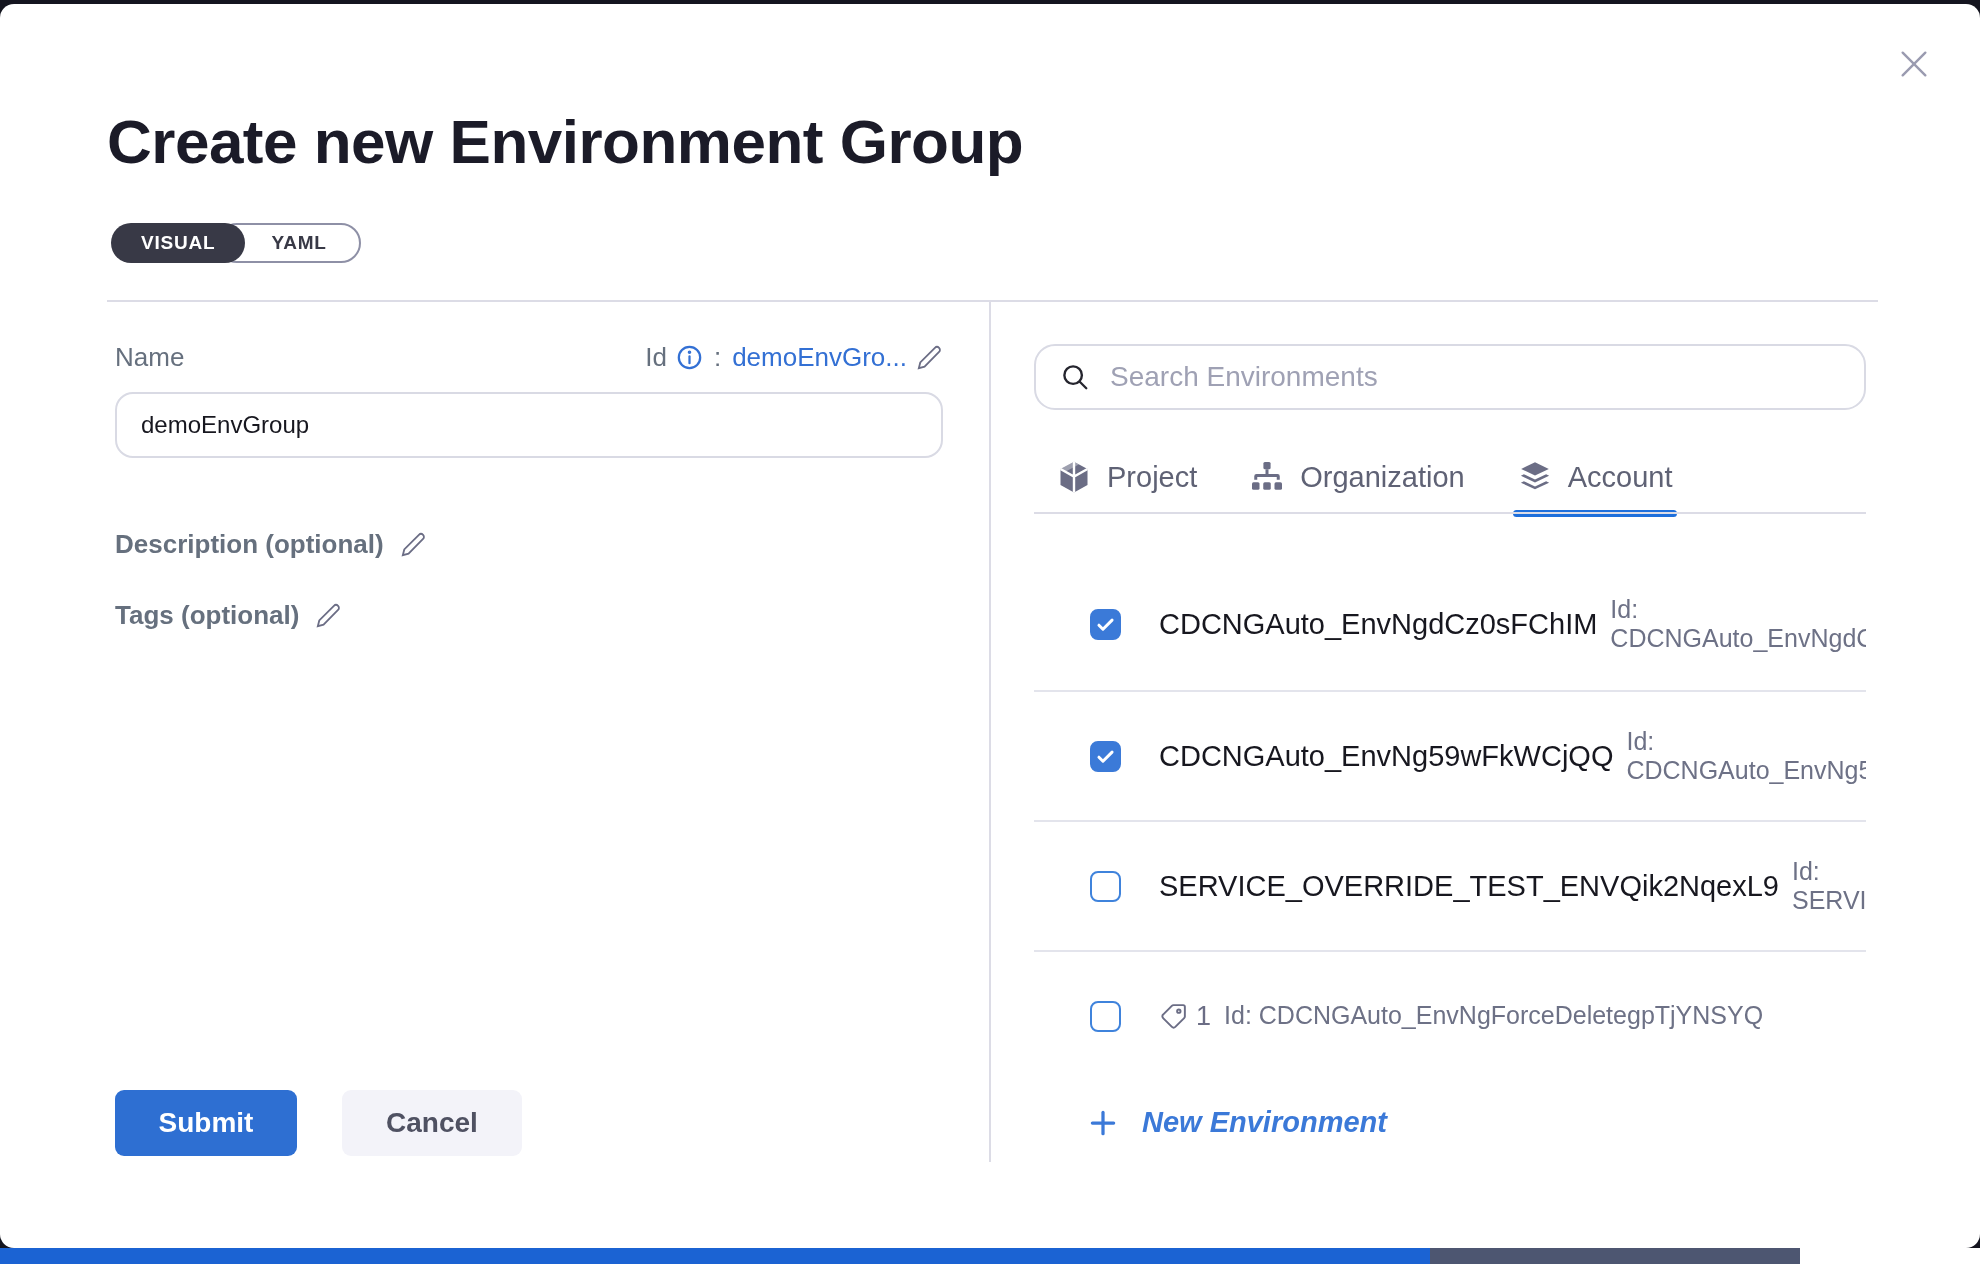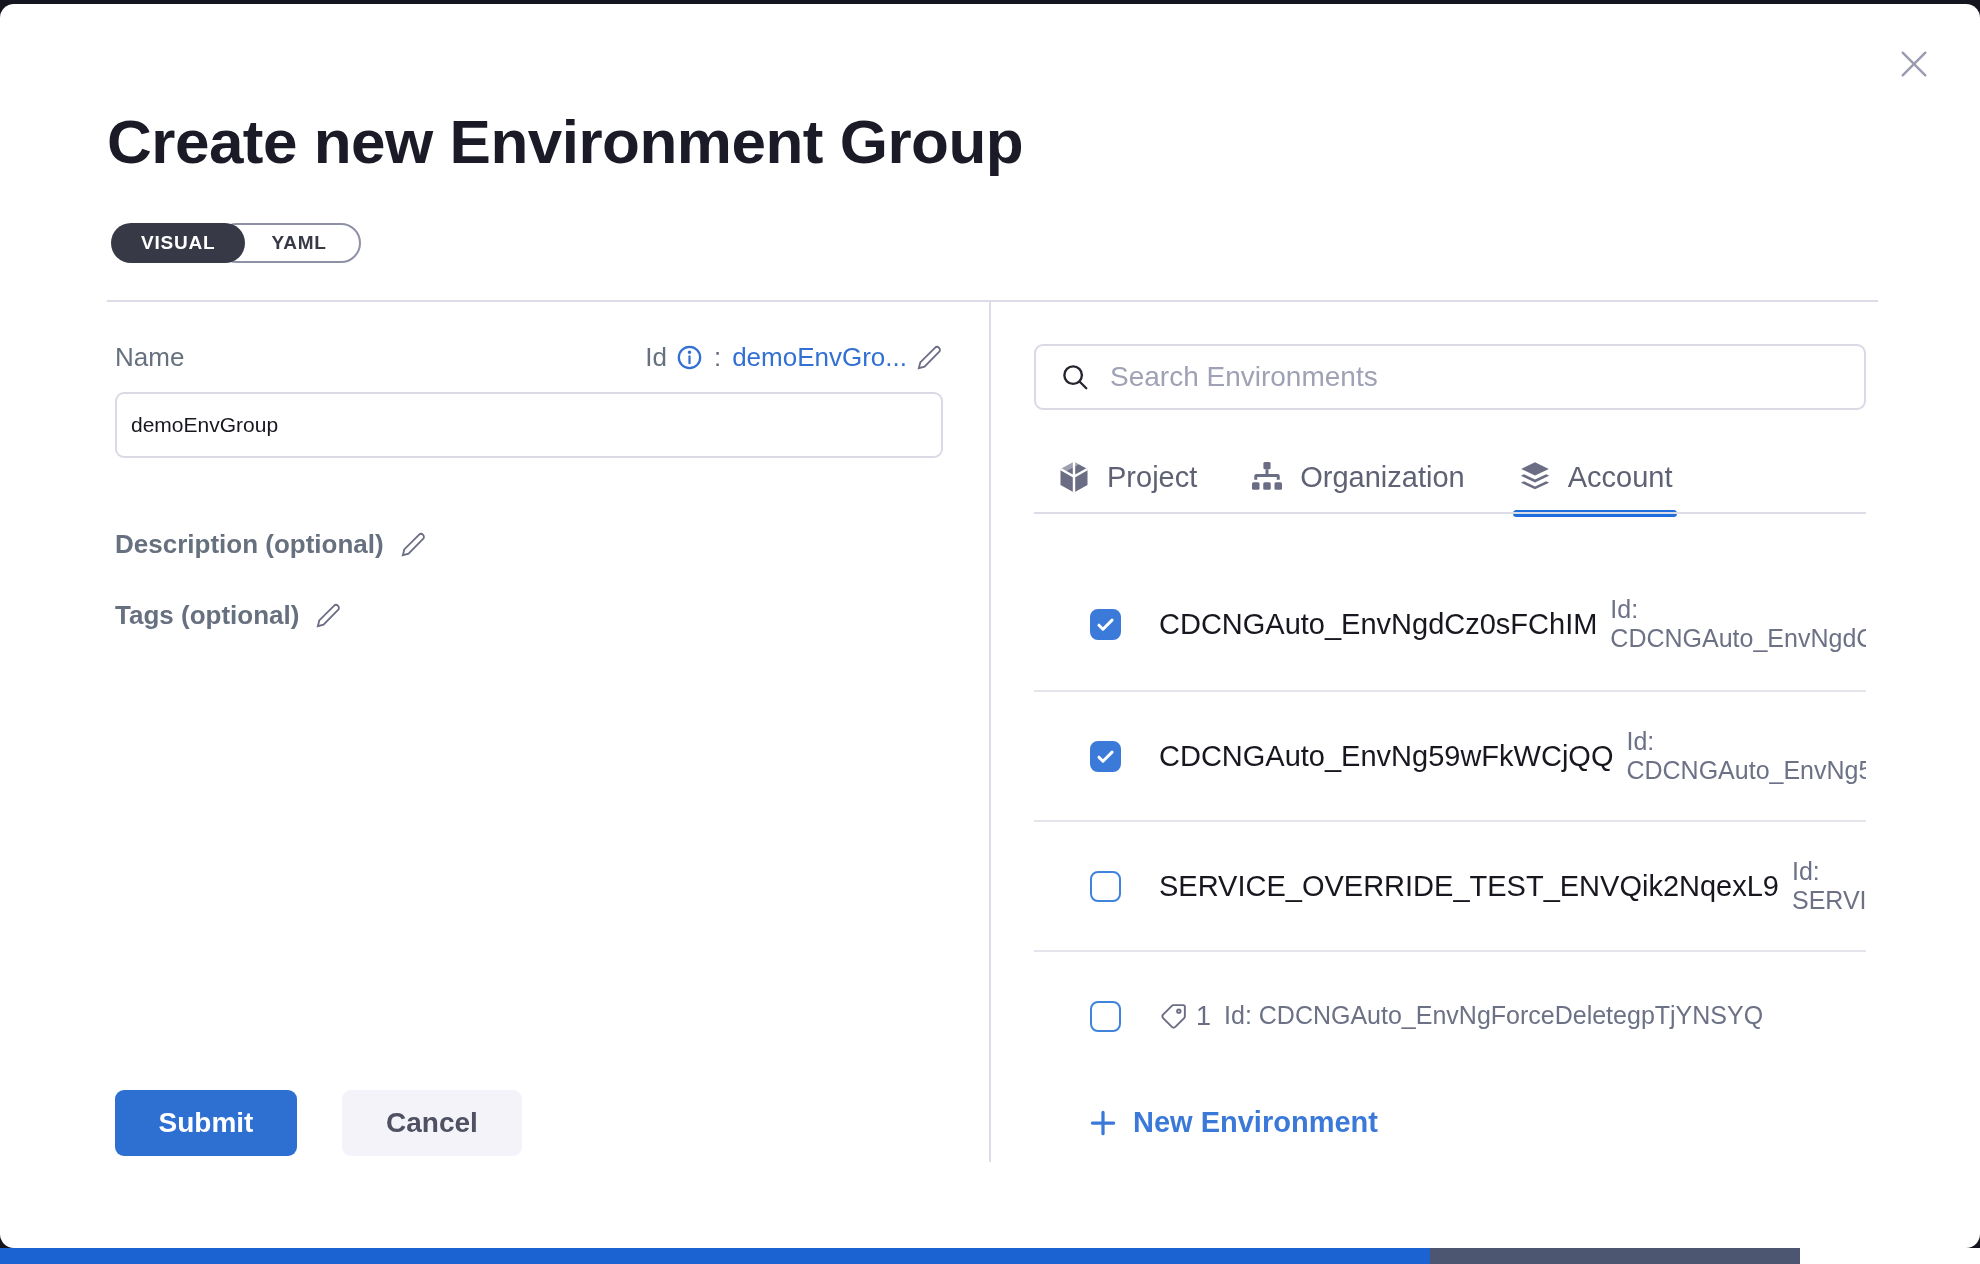--- a/index.html
+++ b/index.html
@@ -37,33 +37,33 @@
 
   .name-row{position:absolute;left:115px;top:338px;width:828px;display:flex;justify-content:space-between;align-items:center;}
   .name-label{font-size:26px;color:var(--label-gray);}
   .id-row{display:flex;align-items:center;gap:9px;}
   .id-label{font-size:26px;color:var(--label-gray);}
   .id-colon{font-size:26px;color:var(--label-gray);margin:0 2px;}
   .id-link{font-size:26px;color:var(--accent);cursor:pointer;}
   .icon-info{width:27px;height:27px;color:var(--accent);cursor:pointer;}
   .icon-pencil{width:27px;height:27px;color:#6b6d85;cursor:pointer;}
 
-  .name-input{position:absolute;left:115px;top:388px;width:828px;height:66px;border:2px solid #d9dae4;border-radius:9px;font-size:21px;color:var(--ink);padding:0 14px;font-family:inherit;outline:none;}
+  .name-input{position:absolute;left:115px;top:388px;width:828px;height:66px;border:2px solid #d9dae4;border-radius:18px;font-size:24px;color:var(--ink);padding:0 24px;font-family:inherit;outline:none;}
 
   .opt-row{position:absolute;left:115px;display:flex;align-items:center;gap:16px;}
   .opt-row.desc{top:525px;}
   .opt-row.tags{top:596px;justify-content:center;}
   .opt-label{font-size:26px;font-weight:700;color:var(--label-gray);}
 
   .actions{position:absolute;left:115px;top:1086px;display:flex;gap:45px;}
   .btn{height:66px;border:none;border-radius:9px;font-size:28px;font-weight:700;font-family:inherit;cursor:pointer;display:flex;align-items:center;justify-content:center;}
   .btn-submit{width:182px;background:var(--submit-blue);color:#fff;}
   .btn-cancel{width:180px;background:#f3f3f9;color:#4f5162;}
 
-  .search-box{position:absolute;left:1034px;top:340px;width:832px;height:66px;border:2px solid #d9dae4;border-radius:9px;display:flex;align-items:center;}
+  .search-box{position:absolute;left:1034px;top:340px;width:832px;height:66px;border:2px solid #d9dae4;border-radius:21px;display:flex;align-items:center;}
   .icon-search{width:30px;height:30px;color:#25252e;margin-left:24px;flex:none;}
   .search-input{flex:1;border:none;outline:none;font-size:28px;color:var(--ink);padding:0 20px;font-family:inherit;background:transparent;}
   .search-input::placeholder{color:#9fa1b4;}
 
   .tabs{position:absolute;left:1034px;top:436px;width:832px;height:74px;display:flex;align-items:center;gap:52px;padding-left:22px;}
   .tab{position:relative;display:flex;align-items:center;gap:15px;height:100%;cursor:pointer;}
   .tab-icon{width:36px;height:36px;color:#6b6d85;}
   .tab-label{font-size:29px;color:#5f6275;}
   .tab.active::after{content:"";position:absolute;left:-4px;right:-4px;bottom:-3px;height:7px;background:var(--underline-blue);border-radius:4px;}
   .tabs-divider{position:absolute;left:1034px;top:508px;width:832px;height:2px;background:var(--divider);}
@@ -76,21 +76,21 @@
   .checkbox svg{width:21px;height:21px;display:none;}
   .checkbox.checked svg{display:block;}
   .env-text{margin-left:38px;display:flex;flex-direction:row;gap:13px;}
   .env-name-row{display:flex;align-items:center;gap:26px;}
   .env-name{font-size:29px;color:var(--ink);}
   .env-tag{display:inline-flex;align-items:center;gap:8px;color:#6b6d85;}
   .icon-tag{width:29px;height:29px;transform:scaleX(-1);}
   .env-tag-count{font-size:27px;color:#6b6d85;}
   .env-id{font-size:25px;color:var(--muted-gray);}
 
-  .new-env{position:absolute;left:1088px;top:1102px;display:flex;align-items:center;gap:15px;cursor:pointer;color:#3b79d8;}
+  .new-env{position:absolute;left:1088px;top:1102px;display:flex;align-items:center;gap:24px;cursor:pointer;color:#3b79d8;font-style:italic;}
   .icon-plus{width:30px;height:30px;}
   .new-env-label{font-size:29px;font-weight:700;}
 </style>
 </head>
 <body>
 
 <div class="stage">
   <div class="bottom-bar">
     <div class="bar-seg-blue"></div>
     <div class="bar-seg-slate"></div>

